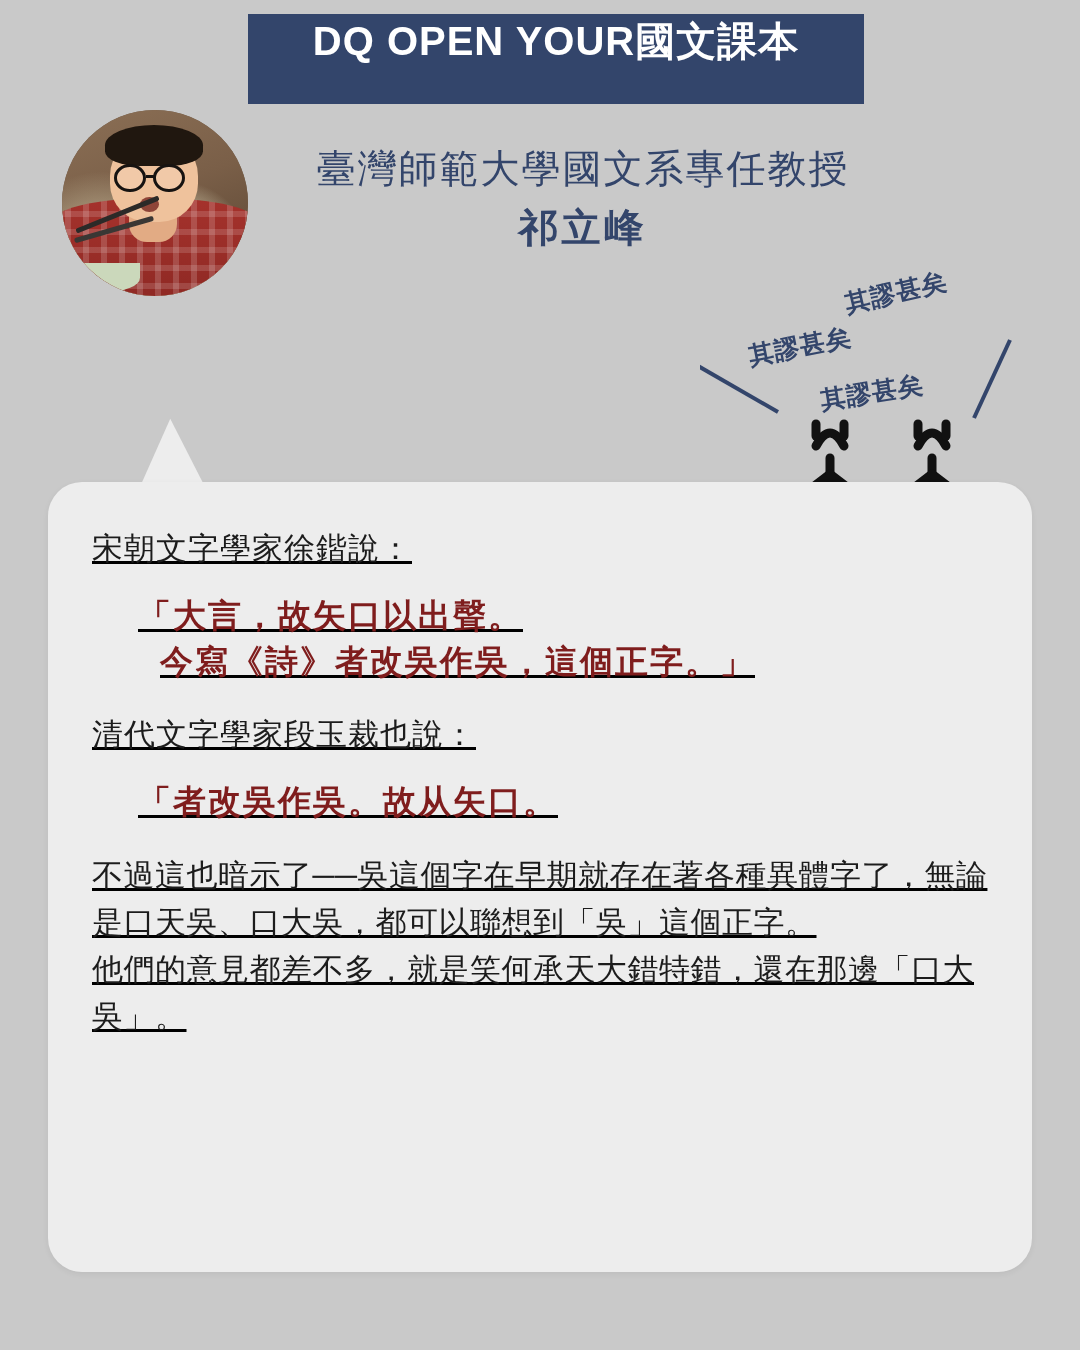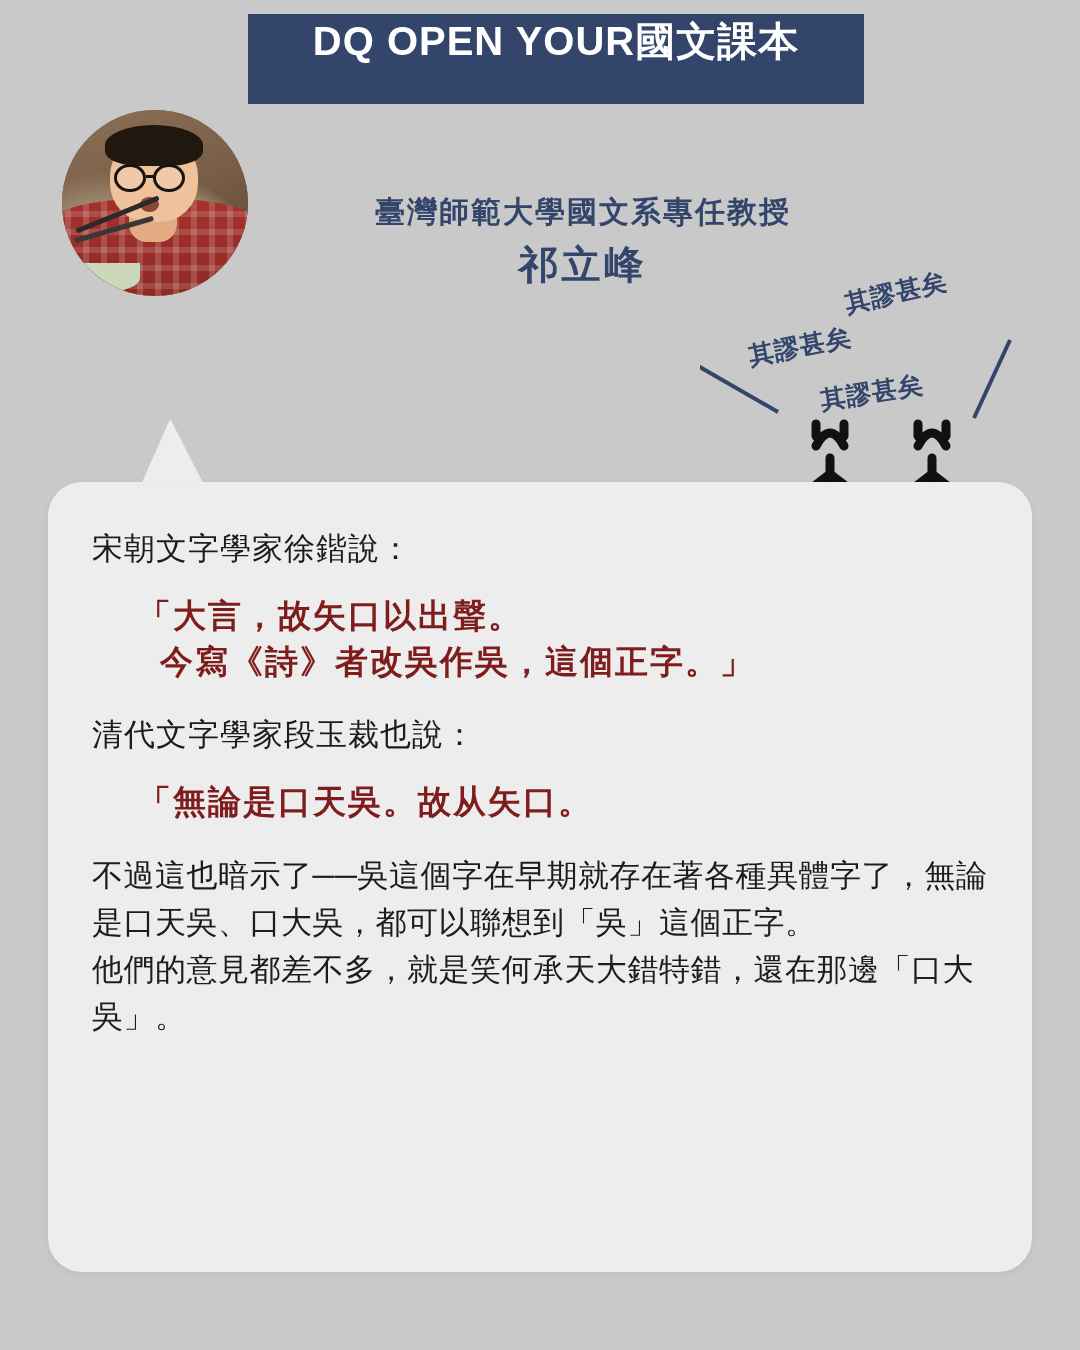--- a/index.html
+++ b/index.html
@@ -140,26 +140,25 @@
   
   .heading {
     position: absolute;
     left: 258px;
     top: 146px;
     width: 650px;
     text-align: center;
     color: #33456b;
   }
   .heading .line1 {
-    font-size: 30px;
-    font-weight: bold;
+    font-size: 39px;
+    font-weight: normal;
     letter-spacing: 2px;
     line-height: 1.2;
     white-space: nowrap;
-    margin-top: 48px;
   }
   .heading .line2 {
     margin-top: 8px;
     font-size: 39px;
     font-weight: bold;
     letter-spacing: 4px;
   }
 
   
   .figures {
@@ -198,20 +197,21 @@
     left: 140px;
     top: 420px;
     width: 0; height: 0;
     border-left: 26px solid transparent;
     border-right: 52px solid transparent;
     border-bottom: 80px solid #ededed;
     transform: rotate(6deg);
   }
   .bubble-inner {
     padding: 44px 36px 0 44px;
+    text-decoration: underline;
   }
   .p-normal {
     color: #1c1c1c;
     font-size: 31px;
     line-height: 1.5;
     letter-spacing: 1px;
     margin: 0 0 20px 0;
   }
   .quote {
     color: #7f1d1d;
@@ -302,21 +302,21 @@
     <p class="p-normal">宋朝文字學家徐鍇說：</p>
 
     <div class="quote">
       <span class="l1">「大言，故矢口以出聲。</span>
       <span class="l2">今寫《詩》者改吳作吳，這個正字。」</span>
     </div>
 
     <p class="p-normal">清代文字學家段玉裁也說：</p>
 
     <div class="quote">
-      <span class="l1">「無論是口天吳。故从矢口。</span>
+      <span class="l1">「者改吳作吳。故从矢口。</span>
     </div>
 
     <div class="body-block">
       <p>不過這也暗示了──吳這個字在早期就存在著各種異體字了，無論是口天吳、口大吳，都可以聯想到「吳」這個正字。</p>
       <p>他們的意見都差不多，就是笑何承天大錯特錯，還在那邊「口大吳」。</p>
     </div>
 
   </div>
 </div>
 

